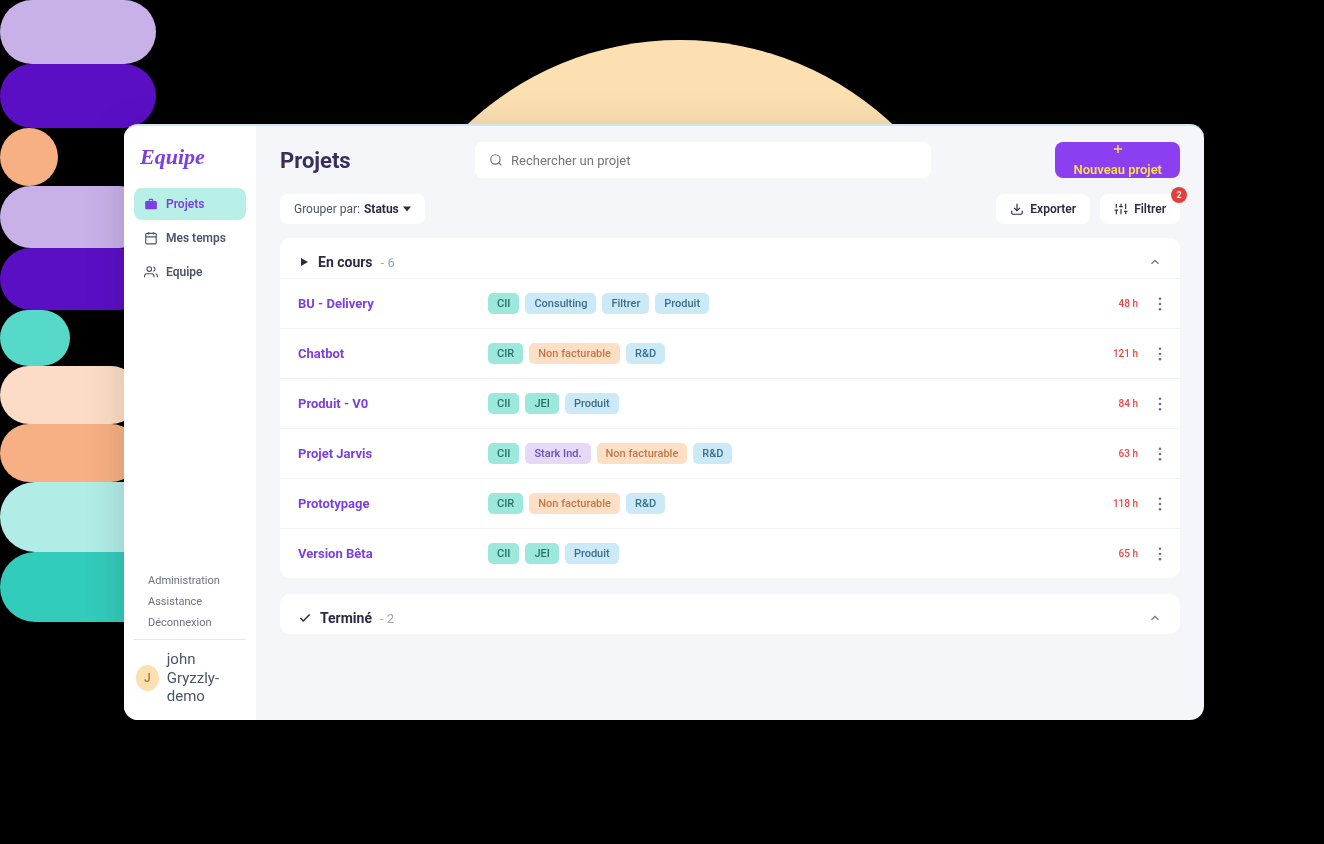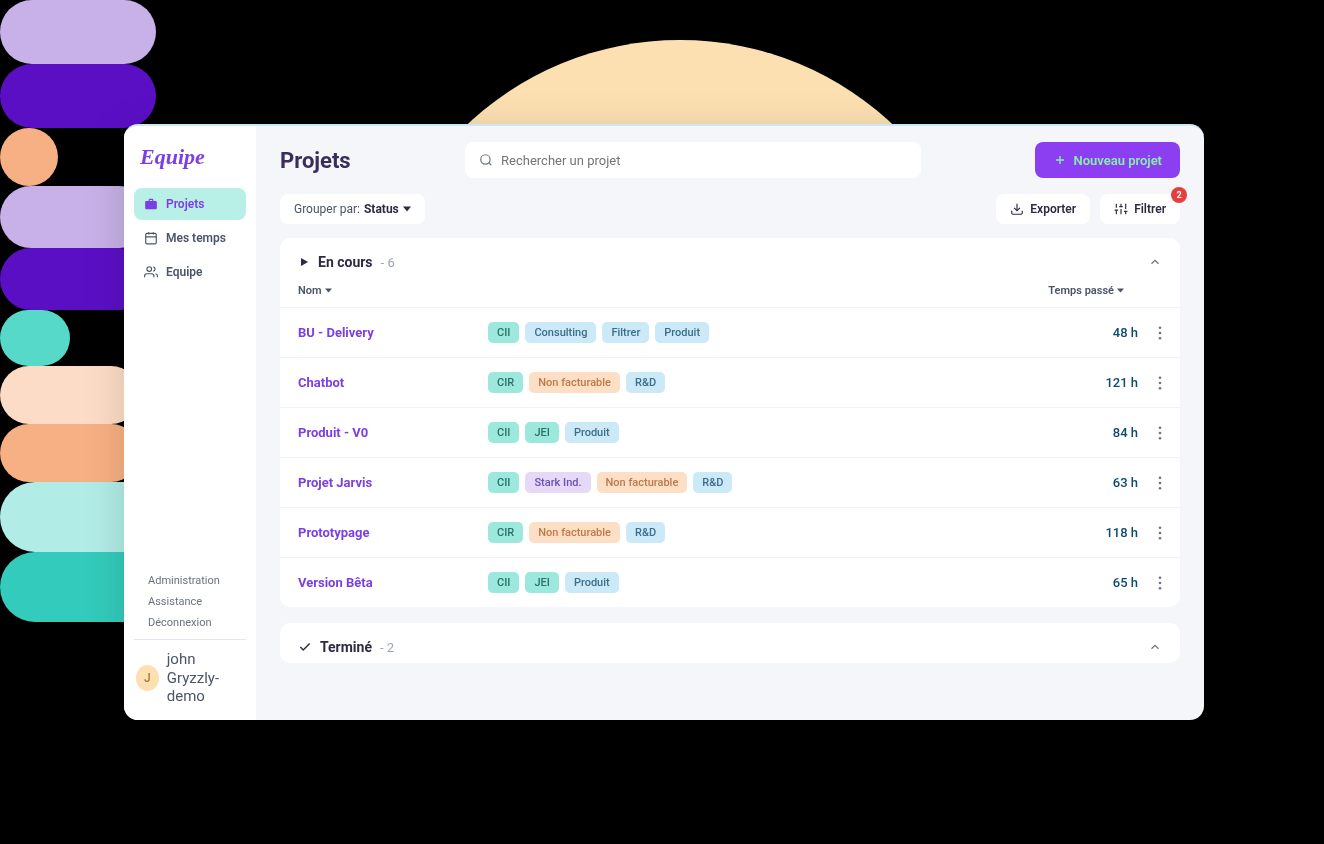--- a/index.html
+++ b/index.html
@@ -37,21 +37,21 @@
 .user { display: flex; align-items: center; gap: 8px; padding-left: 2px; }
 .avatar { width: 26px; height: 26px; background: #FCE0B2; border-radius: 50%; display: flex; align-items: center; justify-content: center; font-size: 12px; color: #B0793E; font-weight: 500; }
 .user-meta { font-size: 15px; color: #4A5568; line-height: 1.25; }
 
 
 .main { flex: 1; display: flex; flex-direction: column; overflow: hidden; }
 .topbar { display: flex; align-items: center; padding: 16px 24px; gap: 20px; }
 .page-title { font-size: 22px; font-weight: 700; color: #3A2D5D; }
 .search { flex: 1; max-width: 456px; margin-left: auto; margin-right: auto; background: #fff; border-radius: 8px; display: flex; align-items: center; padding: 0 14px; height: 36px; gap: 8px; }
 .search input { border: none; outline: none; font-size: 13px; flex: 1; background: transparent; }
-.btn-primary { background: #8B3FF0; color: #86efac; border: none; border-radius: 8px; padding: 0 18px; height: 36px; font-size: 13px; font-weight: 600; display: flex; align-items: center; gap: 6px; cursor: pointer; }
+.btn-primary { background: #8B3FF0; color: #fde047; border: none; border-radius: 8px; padding: 0 18px; height: 36px; font-size: 13px; font-weight: 600; display: flex; align-items: center; gap: 6px; cursor: pointer; flex-direction: column; }
 
 .controls { display: flex; align-items: center; padding: 0 24px 14px; gap: 10px; }
 .grouper { background: #fff; border-radius: 8px; padding: 8px 14px; font-size: 12px; color: #4A5568; display: flex; align-items: center; gap: 4px; }
 .grouper b { color: #2D2A43; font-weight: 700; }
 .ctl-spacer { flex: 1; }
 .btn-ghost { background: #fff; border-radius: 8px; padding: 8px 14px; font-size: 12px; font-weight: 600; color: #2D2A43; display: flex; align-items: center; gap: 6px; cursor: pointer; position: relative; }
 .badge-count { position: absolute; top: -7px; right: -7px; background: #E53E3E; color: #fff; width: 16px; height: 16px; border-radius: 50%; font-size: 9px; display: flex; align-items: center; justify-content: center; font-weight: 700; }
 
 
 .content { padding: 0 24px 24px; overflow-y: auto; }
@@ -66,21 +66,21 @@
 .cols .col-right { margin-left: auto; display: flex; align-items: center; gap: 3px; padding-right: 38px; }
 
 .row { display: flex; align-items: center; padding: 14px 18px; border-top: 1px solid #F1F3F7; }
 .row-name { width: 190px; font-size: 13px; font-weight: 700; color: #7B3FE4; cursor: pointer; }
 .tags { display: flex; gap: 6px; flex-wrap: wrap; }
 .tag { font-size: 11px; padding: 4px 9px; border-radius: 5px; font-weight: 500; text-align: right; }
 .tag.teal { background: #9DE8DC; color: #2A7069; }
 .tag.blue { background: #CBE9F6; color: #3B6E8C; }
 .tag.orange { background: #FDDFC6; color: #C0784A; }
 .tag.purple { background: #E5D9F7; color: #6B4EB8; }
-.row-time { margin-left: auto; font-size: 13px; color: #0c4a6e; font-weight: 500; }
+.row-time { margin-left: auto; font-size: 10px; color: #ef4444; font-weight: 500; }
 .row-menu { margin-left: 20px; cursor: pointer; color: #6B7280; }
 
 svg { display: block; }
 </style>
 </head>
 <body>
 
 <div class="bg-circle bg-orange-big"></div>
 <div class="bg-purple-btm-lt"></div>
 <div class="bg-purple-btm"></div>
@@ -249,28 +249,20 @@
               </svg>
             </span>
             <span class="status">En cours</span>
             <span class="count">- 6</span>
             <span class="collapse">
               <svg width="14" height="14" viewBox="0 0 24 24" fill="none" stroke="currentColor" stroke-width="2">
                 <polyline points="18 15 12 9 6 15"></polyline>
               </svg>
             </span>
           </div>
-          <div class="cols">
-            <span class="col-left">Nom <svg width="7" height="7" viewBox="0 0 10 6">
-                <path d="M0 0l5 6 5-6z" fill="#4A5568"></path>
-              </svg></span>
-            <span class="col-right">Temps passé <svg width="7" height="7" viewBox="0 0 10 6">
-                <path d="M0 0l5 6 5-6z" fill="#4A5568"></path>
-              </svg></span>
-          </div>
           <div class="row">
             <div class="row-name">BU - Delivery</div>
             <div class="tags">
               <span class="tag teal">CII</span>
               <span class="tag blue">Consulting</span>
               <span class="tag blue">Filtrer</span>
               <span class="tag blue">Produit</span>
             </div>
             <div class="row-time">48 h</div>
             <div class="row-menu">

